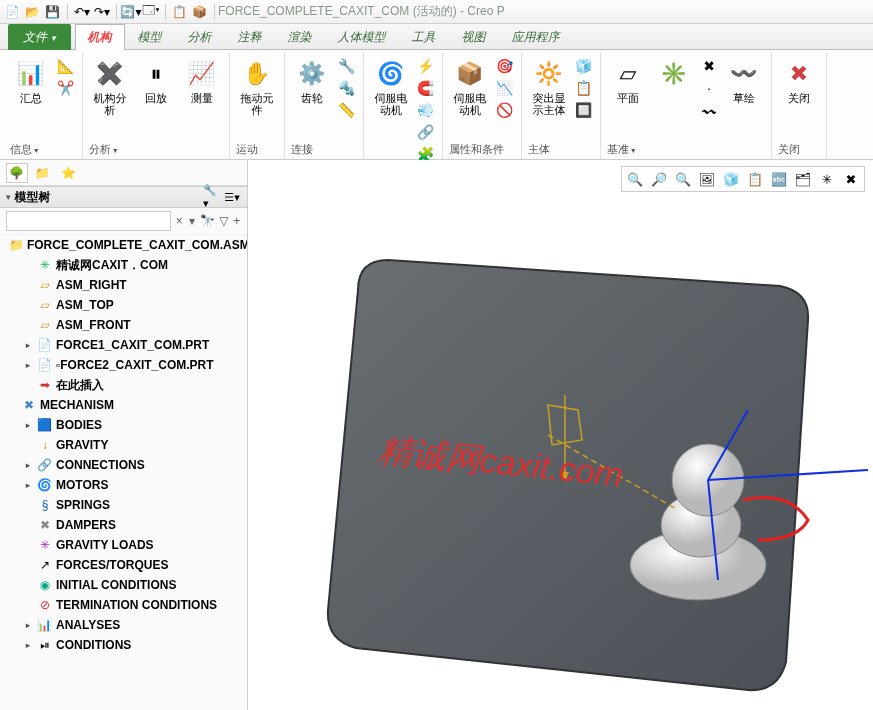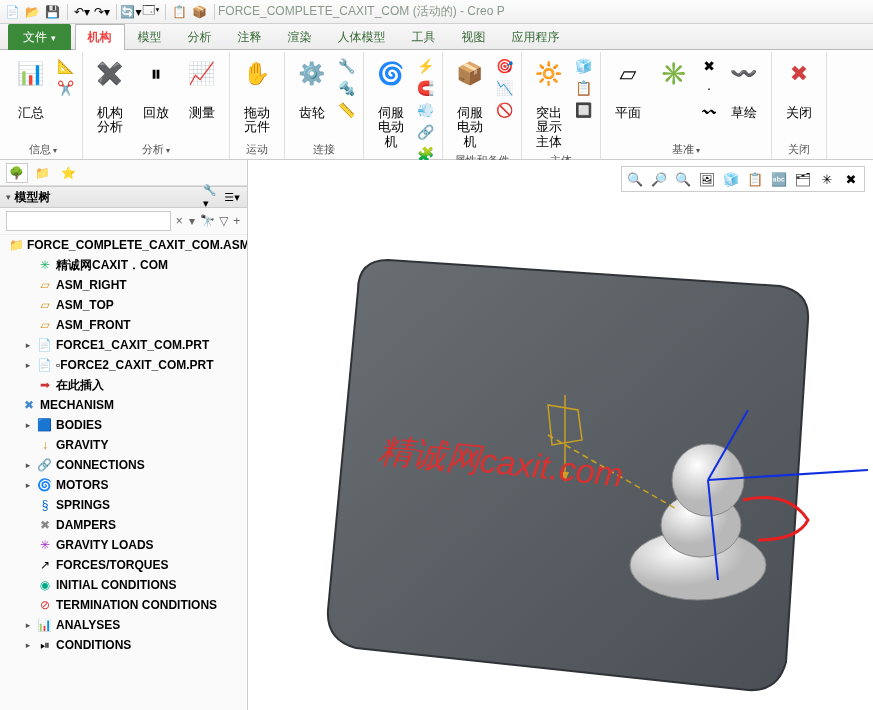--- a/index.html
+++ b/index.html
@@ -5,33 +5,33 @@
 * { margin: 0; padding: 0; box-sizing: border-box; font-family: "Microsoft YaHei", Arial, sans-serif; font-size: 12px; }
 body { background: #fff; width: 873px; height: 710px; overflow: hidden; }
 
 .titlebar { height: 24px; background: linear-gradient(#fdfdfd,#f0f0f0); display: flex; align-items: center; padding: 0 4px; border-bottom: 1px solid #d0d0d0; }
 .qat { display: flex; gap: 2px; align-items: center; }
 .qat .ico { width: 18px; height: 18px; display: flex; align-items: center; justify-content: center; cursor: pointer; }
 .qat .sep { width: 1px; height: 16px; background: #ccc; margin: 0 3px; }
 .title-text { flex: 1; color: #8a9a8a; font-size: 12px; padding-right: 6px; white-space: nowrap; overflow: hidden; }
 
 .tabbar { height: 26px; background: linear-gradient(#f8f8f8,#ececec); display: flex; align-items: flex-end; padding-left: 8px; border-bottom: 1px solid #b8b8b8; }
-.tab { padding: 4px 12px; cursor: pointer; color: #3a6b3a; border: 1px solid transparent; border-bottom: none; position: relative; top: 1px; }
+.tab { padding: 4px 12px; cursor: pointer; color: #3a6b3a; border: 1px solid transparent; border-bottom: none; position: relative; top: 1px; font-style: italic; }
 .tab.file { background: #3a8a3a; color: #fff; border-radius: 2px 2px 0 0; margin-right: 4px; padding: 4px 14px; }
 .tab.file::after { content: "▾"; margin-left: 4px; font-size: 9px; }
 .tab.active { background: #fff; border-color: #b8b8b8; color: #ef4444; font-weight: bold; }
 
 .ribbon { height: 110px; background: #fdfdfd; border-bottom: 1px solid #ccc; display: flex; padding: 2px 4px 0 4px; }
 .rgroup { display: flex; flex-direction: column; border-right: 1px solid #e0e0e0; padding: 0 6px; }
 .rgroup-body { flex: 1; display: flex; align-items: flex-start; gap: 4px; padding-top: 4px; }
-.rgroup-title { text-align: center; font-size: 11px; color: #555; padding: 2px 0; }
+.rgroup-title { text-align: left; font-size: 11px; color: #555; padding: 2px 0; }
 .rgroup-title.arrow::after { content: " ▾"; font-size: 8px; }
 .big-btn { display: flex; flex-direction: column; align-items: center; width: 42px; cursor: pointer; padding: 2px; gap: 2px; }
 .big-btn .bicon { width: 32px; height: 32px; display: flex; align-items: center; justify-content: center; font-size: 22px; }
-.big-btn .blabel { font-size: 13px; text-align: center; line-height: 1.1; margin-top: 14px; }
+.big-btn .blabel { font-size: 11px; text-align: center; line-height: 1.1; }
 .sm-col { display: flex; flex-direction: column; gap: 2px; }
 .sm-btn { width: 20px; height: 20px; display: flex; align-items: center; justify-content: center; cursor: pointer; font-size: 14px; }
 
 .workspace { display: flex; height: calc(710px - 24px - 26px - 110px); }
 .sidebar { width: 248px; background: #fafafa; border-right: 1px solid #ccc; display: flex; flex-direction: column; overflow: hidden; }
 .side-tabs { height: 26px; display: flex; align-items: center; gap: 4px; padding: 2px 6px; border-bottom: 1px solid #ddd; }
 .side-tab { width: 22px; height: 20px; display: flex; align-items: center; justify-content: center; cursor: pointer; border: 1px solid transparent; }
 .side-tab.active { background: #fff; border-color: #ccc; }
 .panel-header { height: 22px; background: linear-gradient(#f0f0f0,#e4e4e4); display: flex; align-items: center; padding: 0 6px; border-bottom: 1px solid #ccc; border-top: 1px solid #ccc; }
 .panel-header::before { content: "▾"; font-size: 9px; margin-right: 4px; color: #555; }

